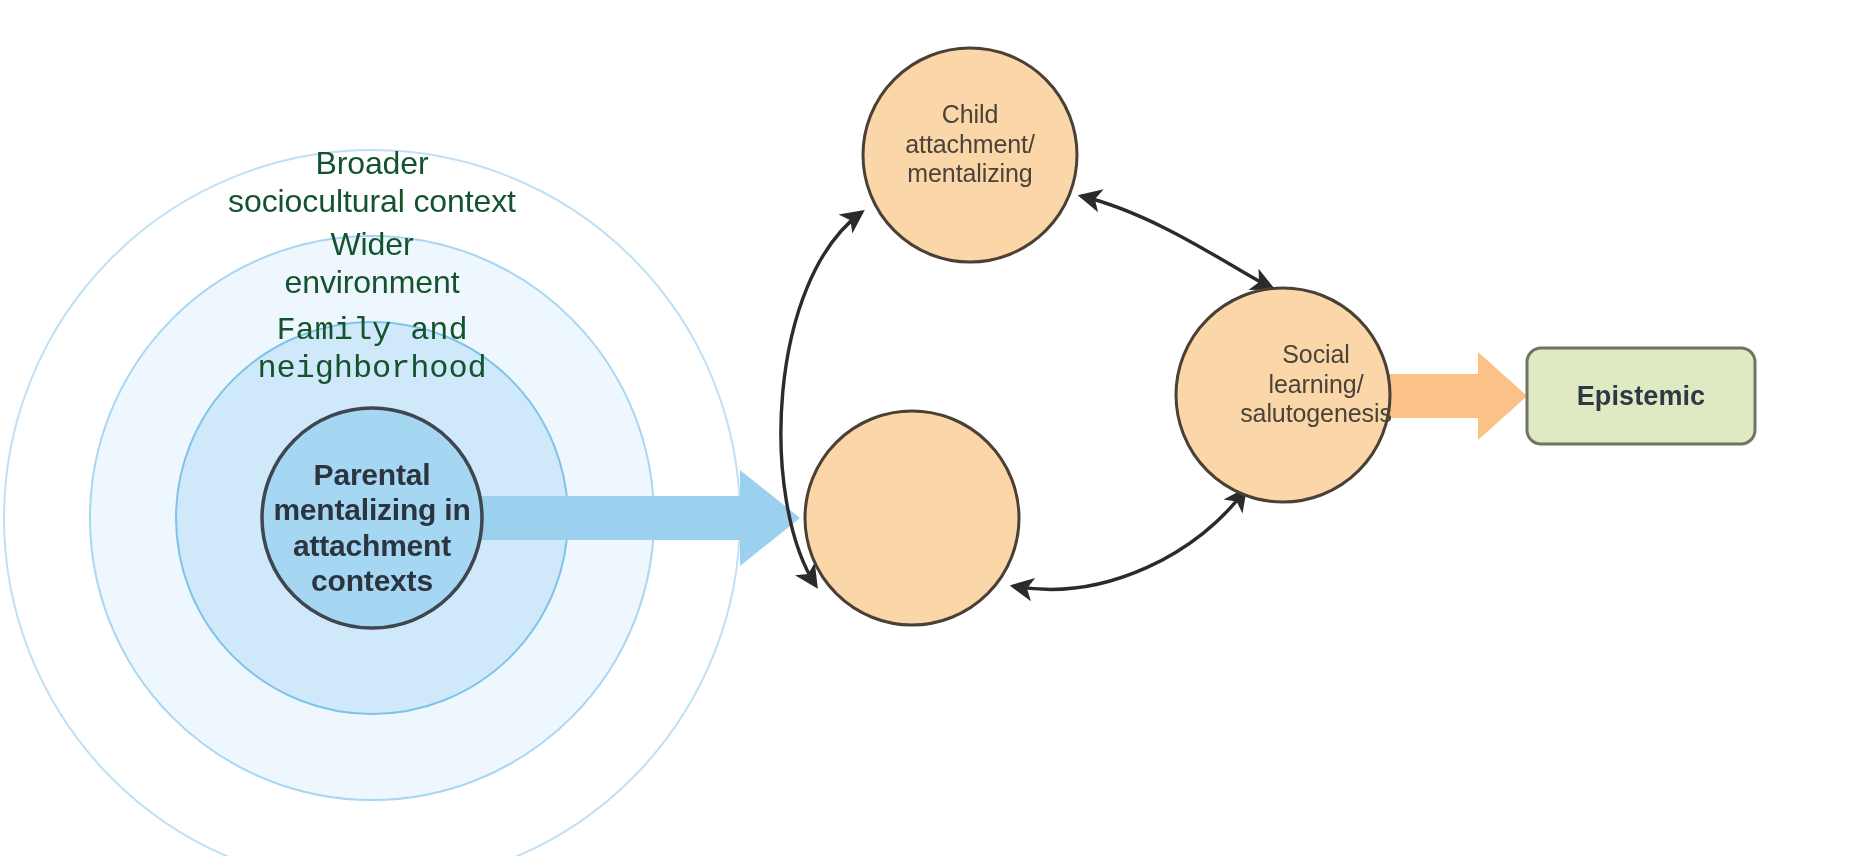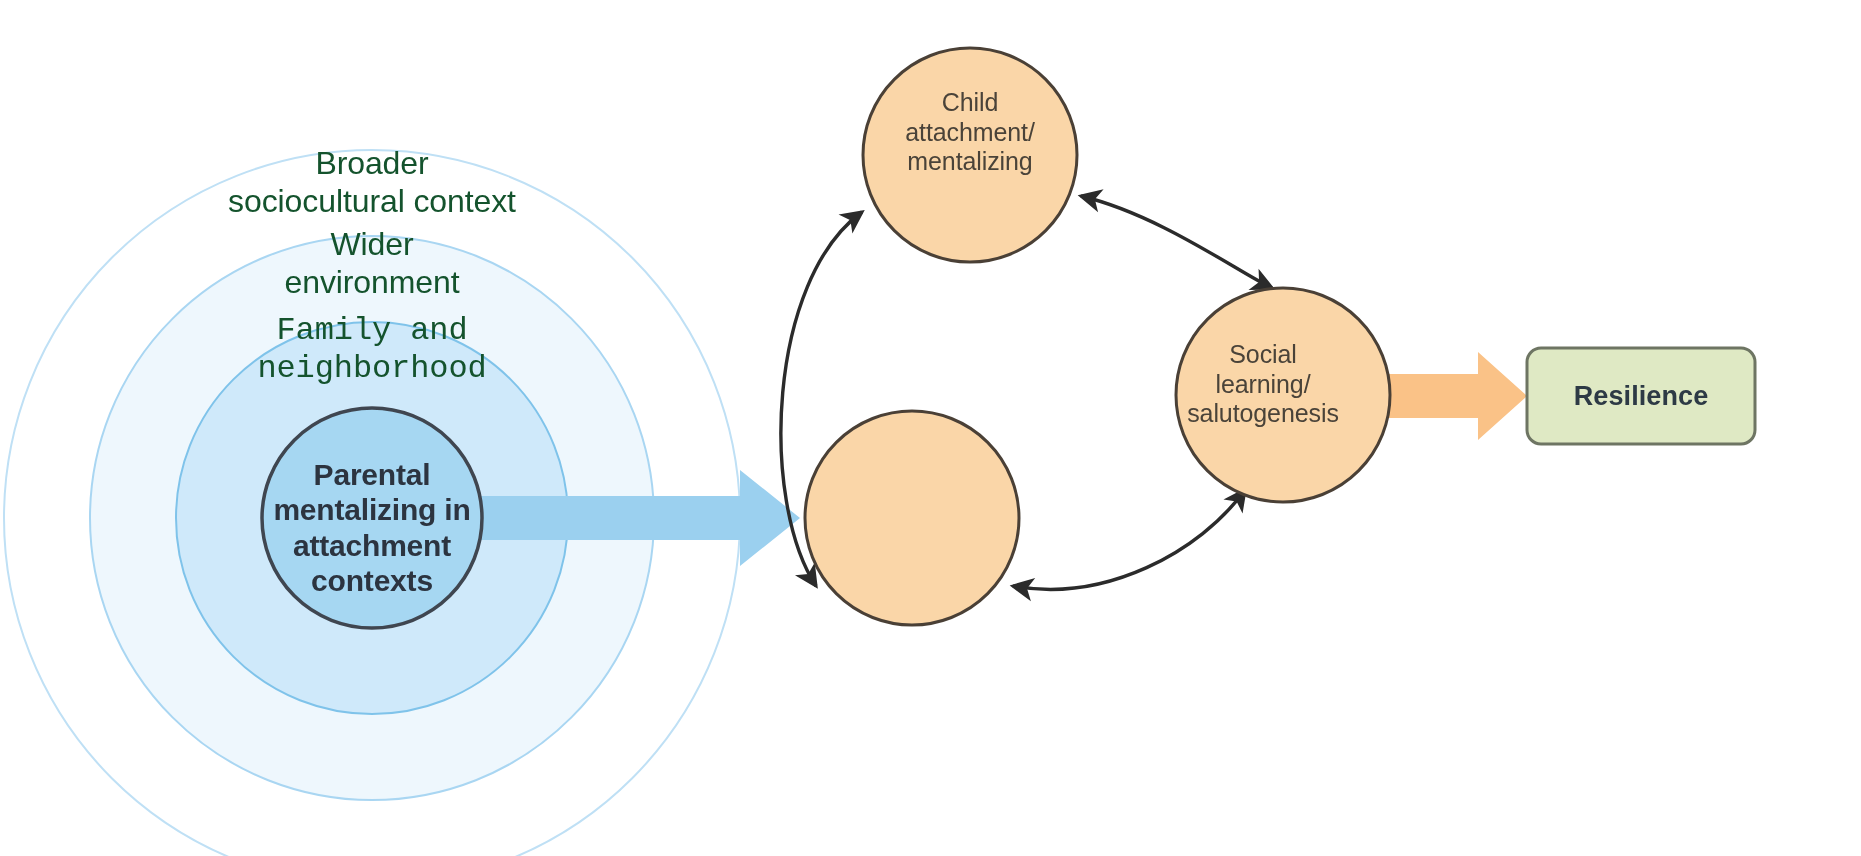--- a/index.html
+++ b/index.html
@@ -103,24 +103,24 @@
 environment</div>
 
   <div class="lbl ring-label" style="left:212px; top:312px; width:320px;font-family:Liberation Mono, monospace;">Family and
 neighborhood</div>
 
   <div class="lbl core-label" style="left:242px; top:457px; width:260px;">Parental
 mentalizing in
 attachment
 contexts</div>
 
-  <div class="lbl node-label" style="left:850px; top:88px; width:240px;">Child
+  <div class="lbl node-label" style="left:850px; top:100px; width:240px;">Child
 attachment/
 mentalizing</div>
 
 
-  <div class="lbl node-label" style="left:1139px; top:340px; width:248px;">Social
+  <div class="lbl node-label" style="left:1192px; top:340px; width:248px;">Social
 learning/
 salutogenesis</div>
 
-  <div class="lbl box-label" style="left:1527px; top:381px; width:228px;">Resilience</div>
+  <div class="lbl box-label" style="left:1527px; top:381px; width:228px;">Epistemic</div>
 
 </div>
 
 </body></html>

